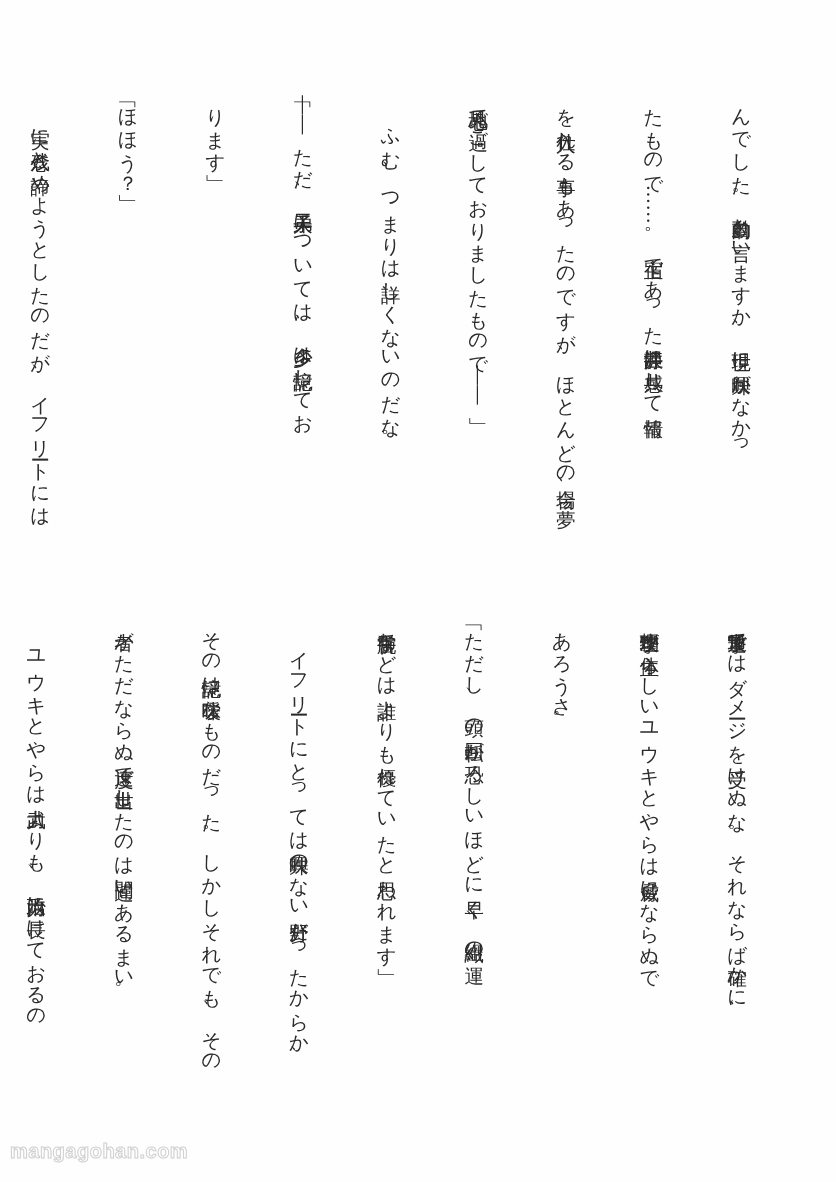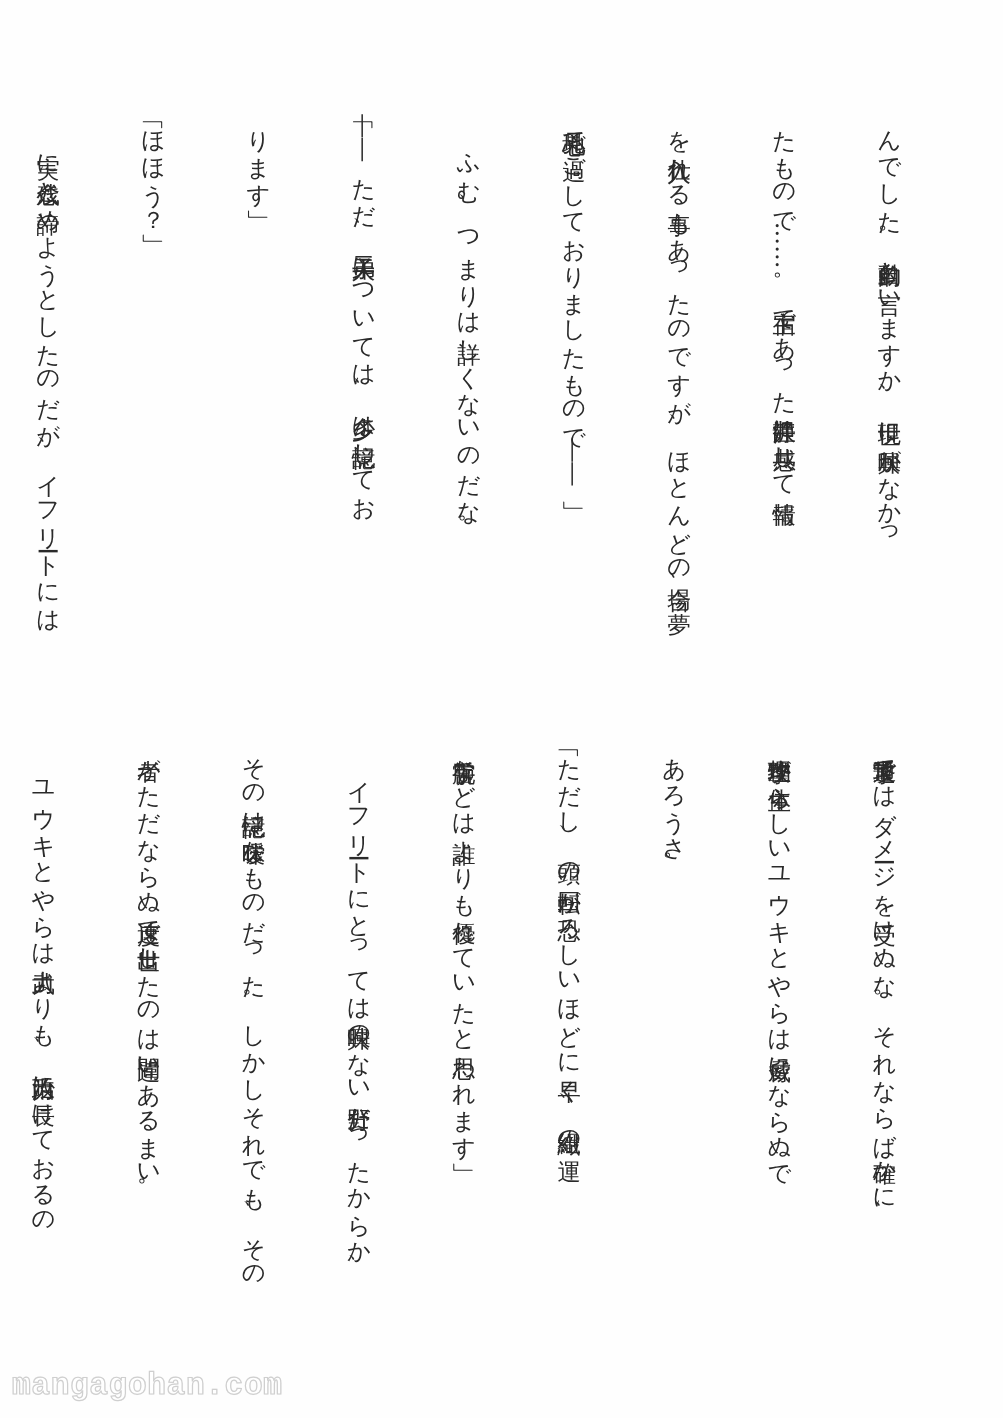--- a/index.html
+++ b/index.html
@@ -14,22 +14,22 @@
     line-height: 29.2px;
     color: #2a2a2a;
     letter-spacing: 0.3px;
     white-space: pre;
   }
   .block .line { display: block; }
   .top-block { right: 22px; top: 95px; height: 590px; }
   .bottom-block { right: 26px; top: 618px; height: 520px; }
   .watermark {
     position: absolute; left: 10px; top: 1140px;
-    font-family: Liberation Mono, monospace; font-weight: bold;
-    font-size: 26px; color: #ffffff;
+    font-family: Liberation Sans, sans-serif; font-weight: bold;
+    font-size: 20px; color: #ffffff;
     -webkit-text-stroke: 1px #cfcfcf;
     text-shadow: 0 0 1px #dcdcdc;
     letter-spacing: 0.5px;
   }
 </style>
 </head>
 <body>
 
 <div class="page">
   <div class="block top-block">

